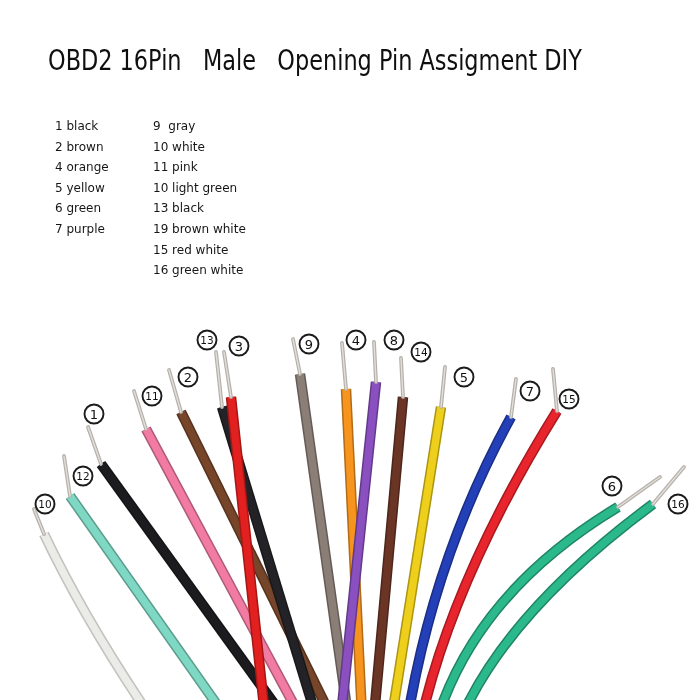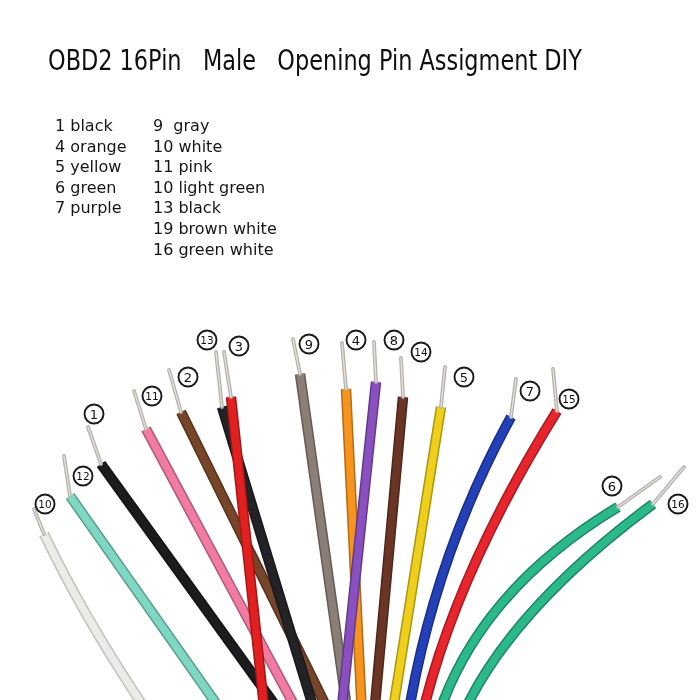--- a/index.html
+++ b/index.html
@@ -9,35 +9,35 @@
     padding-left:20px;
   }
   .title{
     position:absolute;left:48px;top:44px;
     font-size:28px;color:#0f0f0f;white-space:pre;letter-spacing:0px;
     transform:scaleX(0.8);transform-origin:0 0;
     font-family:"DejaVu Sans",sans-serif;
   }
   .legend{
     position:absolute;left:55px;top:116px;display:flex;color:#161616;
-    font-size:16px;line-height:20.6px;
+    font-size:12px;line-height:20.6px;
   }
   .legend-col{white-space:pre;}
   .legend-col.c1{width:98px;}
   .legend-item{white-space:pre;}
   svg.wires{position:absolute;left:0;top:0;width:700px;height:700px;display:block;}
 </style>
 </head>
 <body>
 
 <div class="stage">
   <div class="title">OBD2 16Pin   Male   Opening Pin Assigment DIY</div>
   <div class="legend">
-    <div class="legend-col c1"><div class="legend-item">1 black</div><div class="legend-item">4 orange</div><div class="legend-item">5 yellow</div><div class="legend-item">6 green</div><div class="legend-item">7 purple</div></div>
-    <div class="legend-col c2"><div class="legend-item">9  gray</div><div class="legend-item">10 white</div><div class="legend-item">11 pink</div><div class="legend-item">10 light green</div><div class="legend-item">13 black</div><div class="legend-item">19 brown white</div><div class="legend-item">16 green white</div></div>
+    <div class="legend-col c1"><div class="legend-item">1 black</div><div class="legend-item">2 brown</div><div class="legend-item">4 orange</div><div class="legend-item">5 yellow</div><div class="legend-item">6 green</div><div class="legend-item">7 purple</div></div>
+    <div class="legend-col c2"><div class="legend-item">9  gray</div><div class="legend-item">10 white</div><div class="legend-item">11 pink</div><div class="legend-item">10 light green</div><div class="legend-item">13 black</div><div class="legend-item">19 brown white</div><div class="legend-item">15 red white</div><div class="legend-item">16 green white</div></div>
   </div>
   <svg class="wires" viewBox="0 0 700 700" xmlns="http://www.w3.org/2000/svg">
       <g>
         <path d="M 150 716 Q 85 620 44 534" fill="none" stroke="#c2c2bf" stroke-width="10.5"></path>
         <path d="M 150 716 Q 85 620 44 534" fill="none" stroke="#ebebe8" stroke-width="7.5"></path>
         <path d="M 44 534 L 34 509" fill="none" stroke="#b5b0aa" stroke-width="3.8" stroke-linecap="round"></path>
         <path d="M 44 534 L 34 509" fill="none" stroke="#e2dfda" stroke-width="1.4" stroke-linecap="round"></path>
         <path d="M 225 716 L 70 496" fill="none" stroke="#5b9c8c" stroke-width="10.5"></path>
         <path d="M 225 716 L 70 496" fill="none" stroke="#7ed8c3" stroke-width="7.5"></path>
         <path d="M 70 496 L 64 456" fill="none" stroke="#b5b0aa" stroke-width="3.8" stroke-linecap="round"></path>

